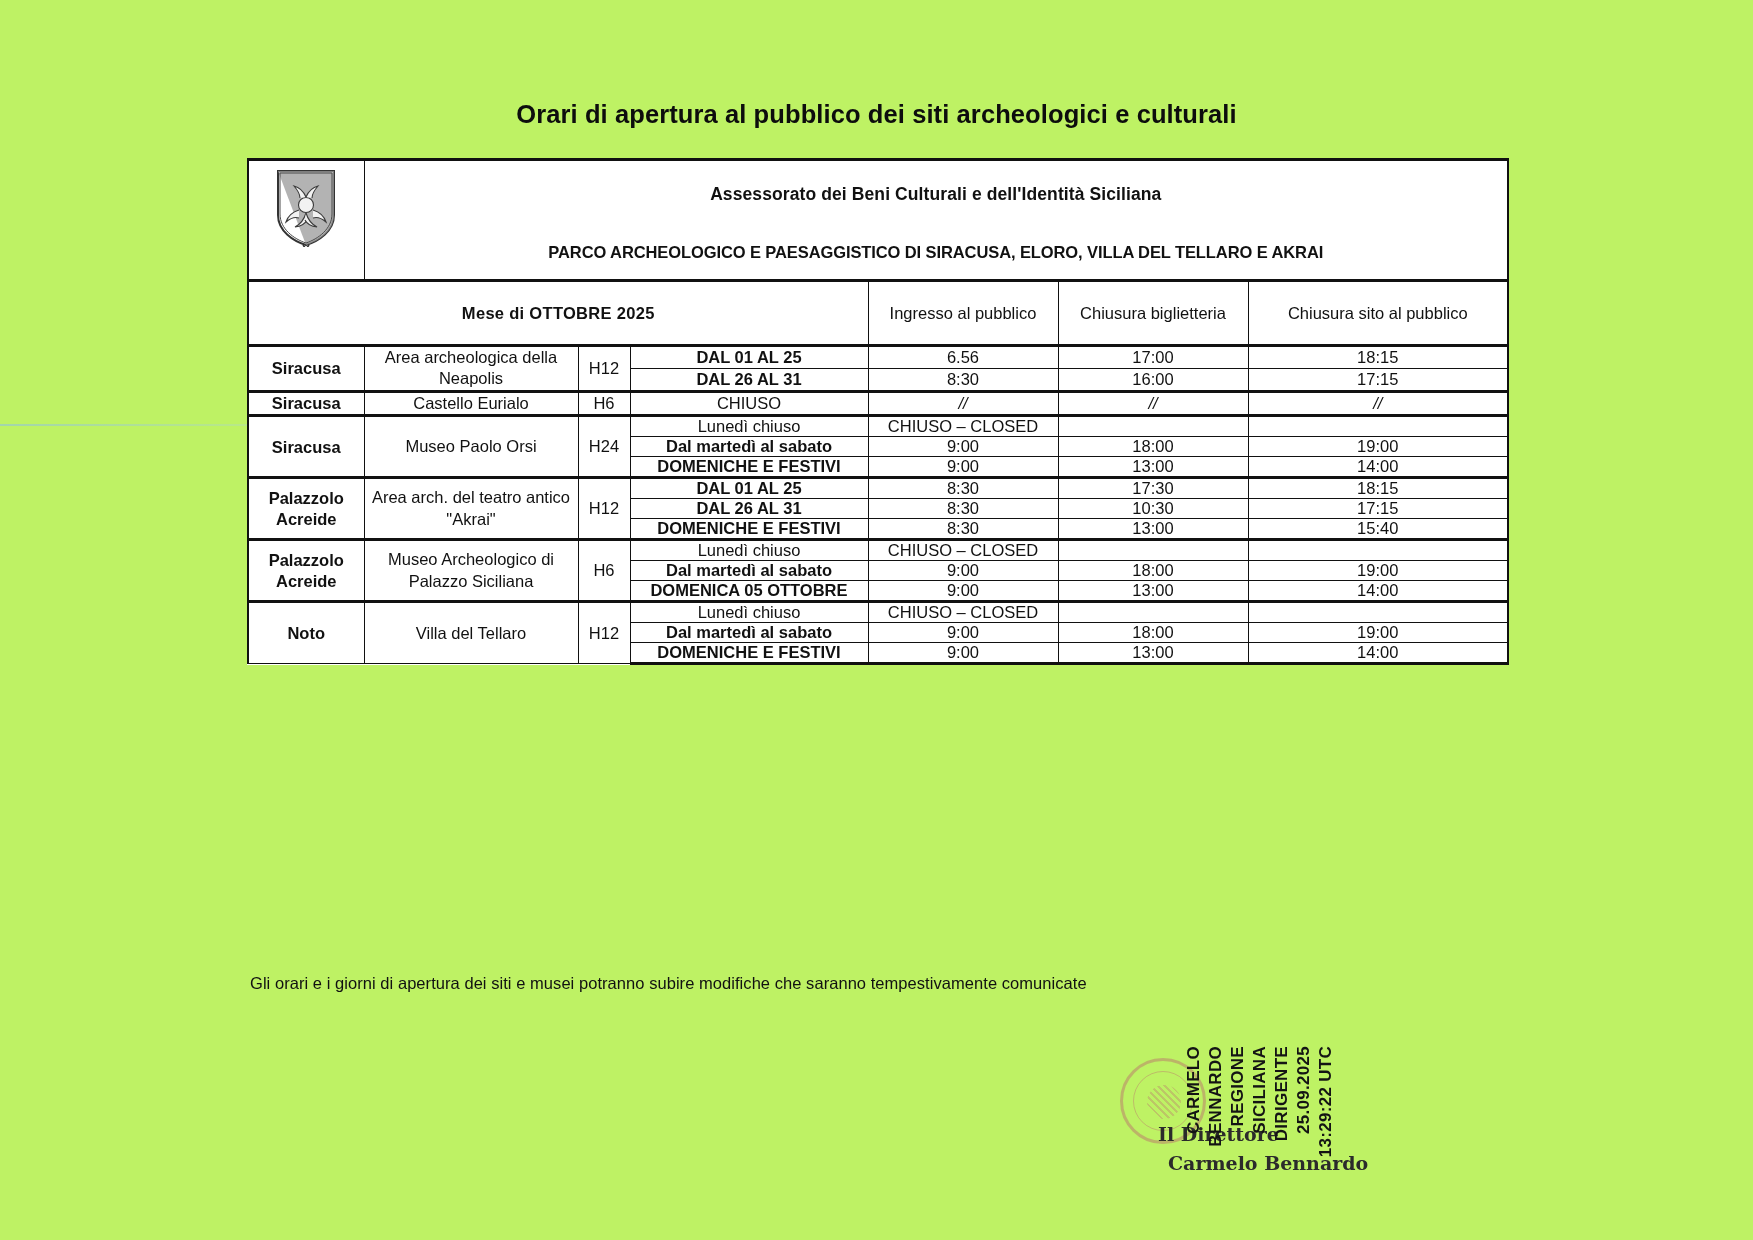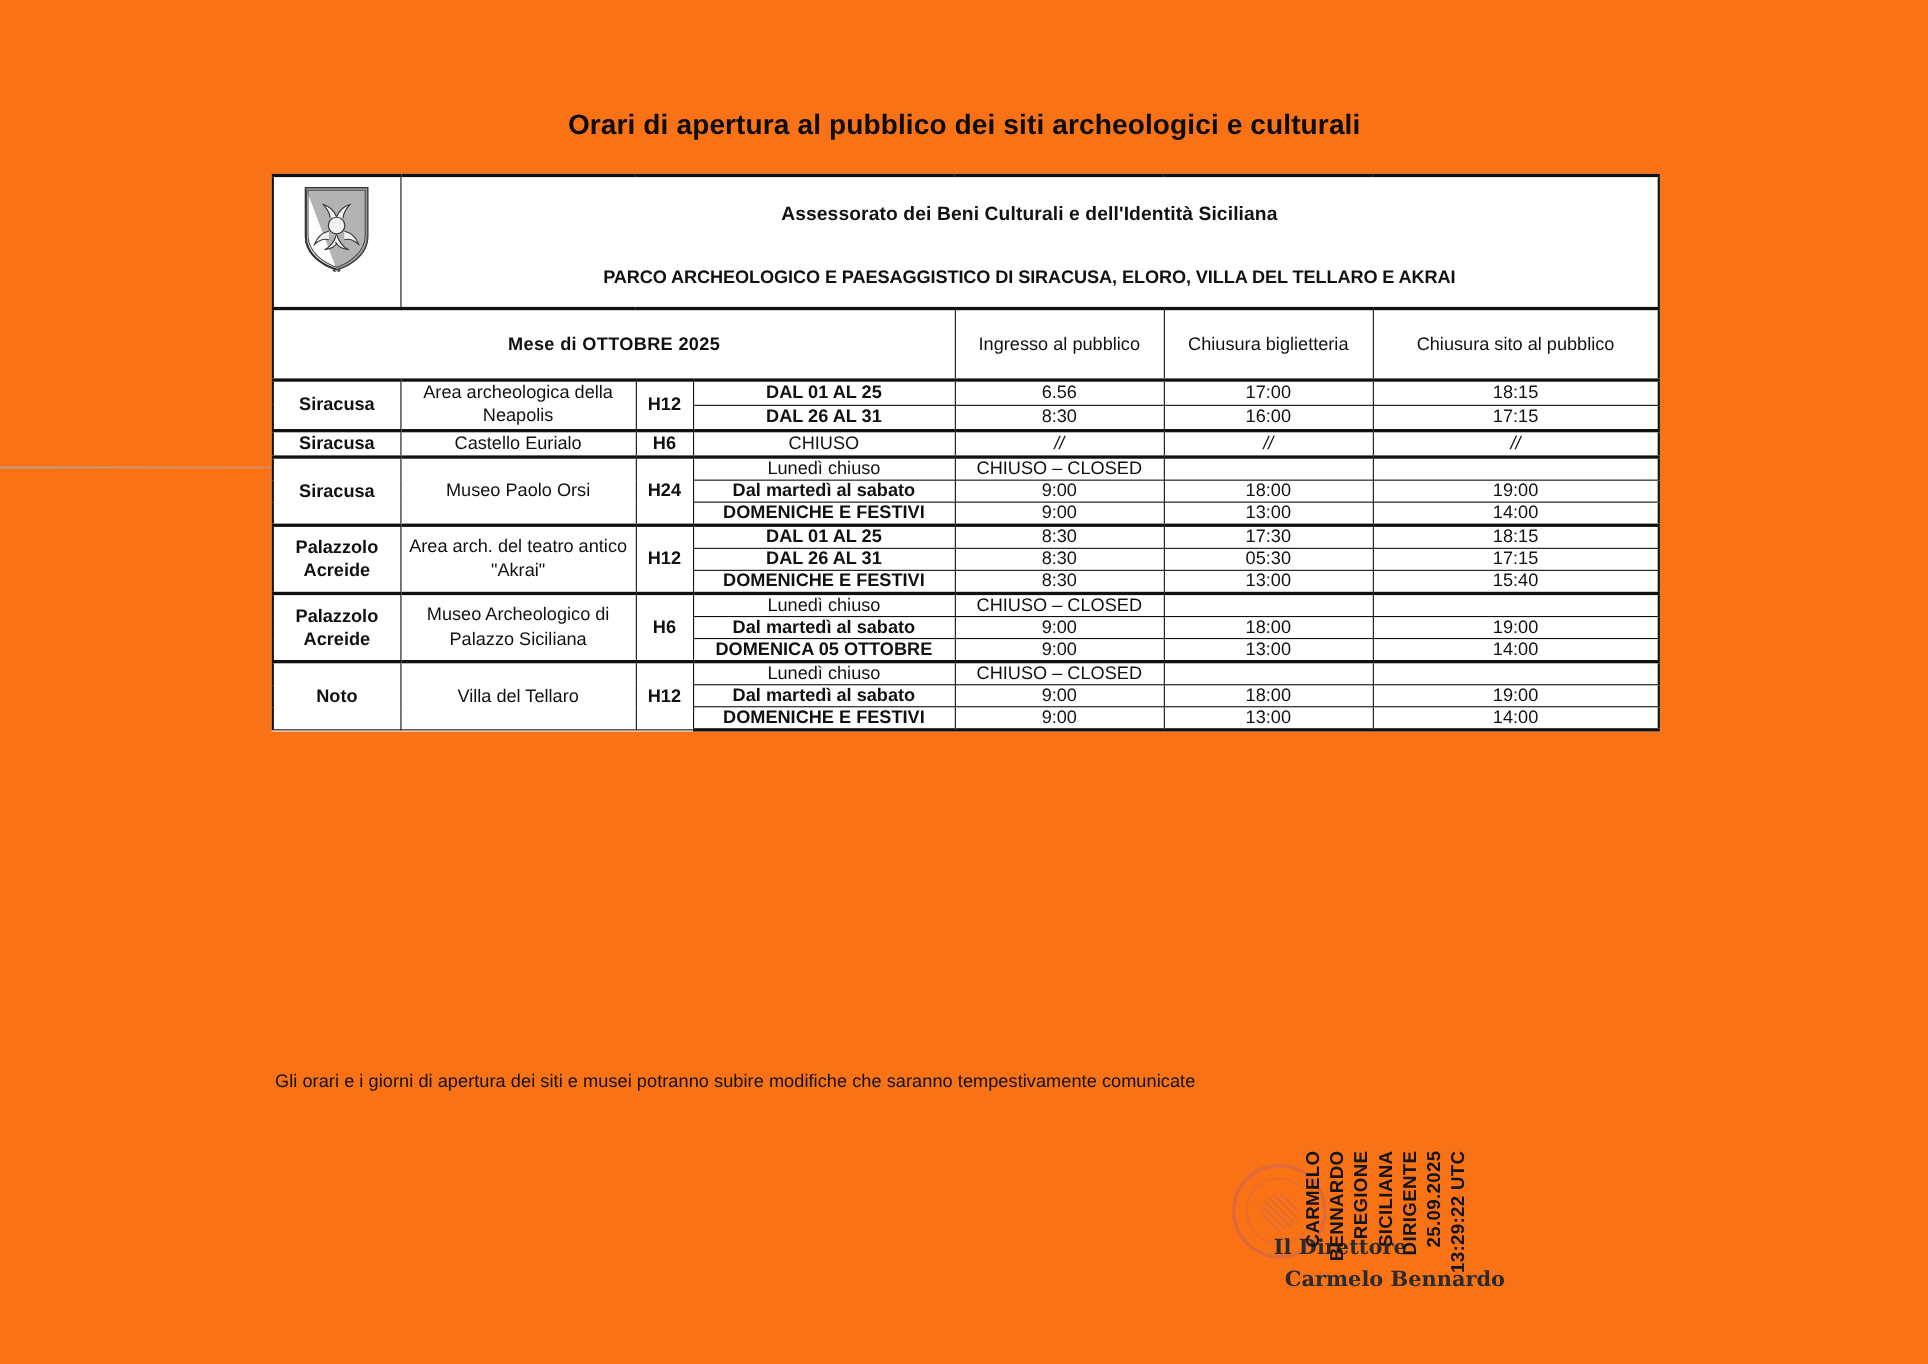--- a/index.html
+++ b/index.html
@@ -13,21 +13,21 @@
     font-family: "Liberation Sans", sans-serif;
     color: #111111;
     position: relative;
     overflow: hidden;
   }
   .page {
     position: absolute;
     left: 0; top: 0;
     width: 1753px;
     height: 1240px;
-    background: #f97316;
+    background: #bef264;
   }
 
   
   .scan-line-blue {
     position: absolute;
     left: 0; top: 424px;
     width: 1753px; height: 2px;
     background: linear-gradient(to right, rgba(140,190,230,.55), rgba(190,220,240,.18) 18%, rgba(255,255,255,0) 40%);
     pointer-events: none;
   }
@@ -142,21 +142,21 @@
     padding: 6px 2px;
   }
   .site-label {
     font-size: 16.5px;
     font-weight: normal;
     line-height: 1.3;
     padding: 6px 8px;
   }
   .h-label {
     font-size: 16px;
-    font-weight: bold;
+    font-weight: normal;
     padding: 6px 2px;
   }
   .period-b {
     font-size: 16.5px;
     font-weight: bold;
     padding: 12px 4px;
     white-space: nowrap;
     margin-left: 33px;
   }
   .period-n {
@@ -374,21 +374,21 @@
           <td class="site-label thick-top" rowspan="3">Area arch. del teatro antico "Akrai"</td>
           <td class="h-label thick-top" rowspan="3">H12</td>
           <td class="period-b thick-top">DAL 01 AL 25</td>
           <td class="val thick-top">8:30</td>
           <td class="val thick-top">17:30</td>
           <td class="val thick-top thick-right">18:15</td>
         </tr>
         <tr>
           <td class="period-b">DAL 26 AL 31</td>
           <td class="val">8:30</td>
-          <td class="val">05:30</td>
+          <td class="val">10:30</td>
           <td class="val thick-right">17:15</td>
         </tr>
         <tr>
           <td class="period-b">DOMENICHE E FESTIVI</td>
           <td class="val">8:30</td>
           <td class="val">13:00</td>
           <td class="val thick-right">15:40</td>
         </tr>
 
         <tr>

